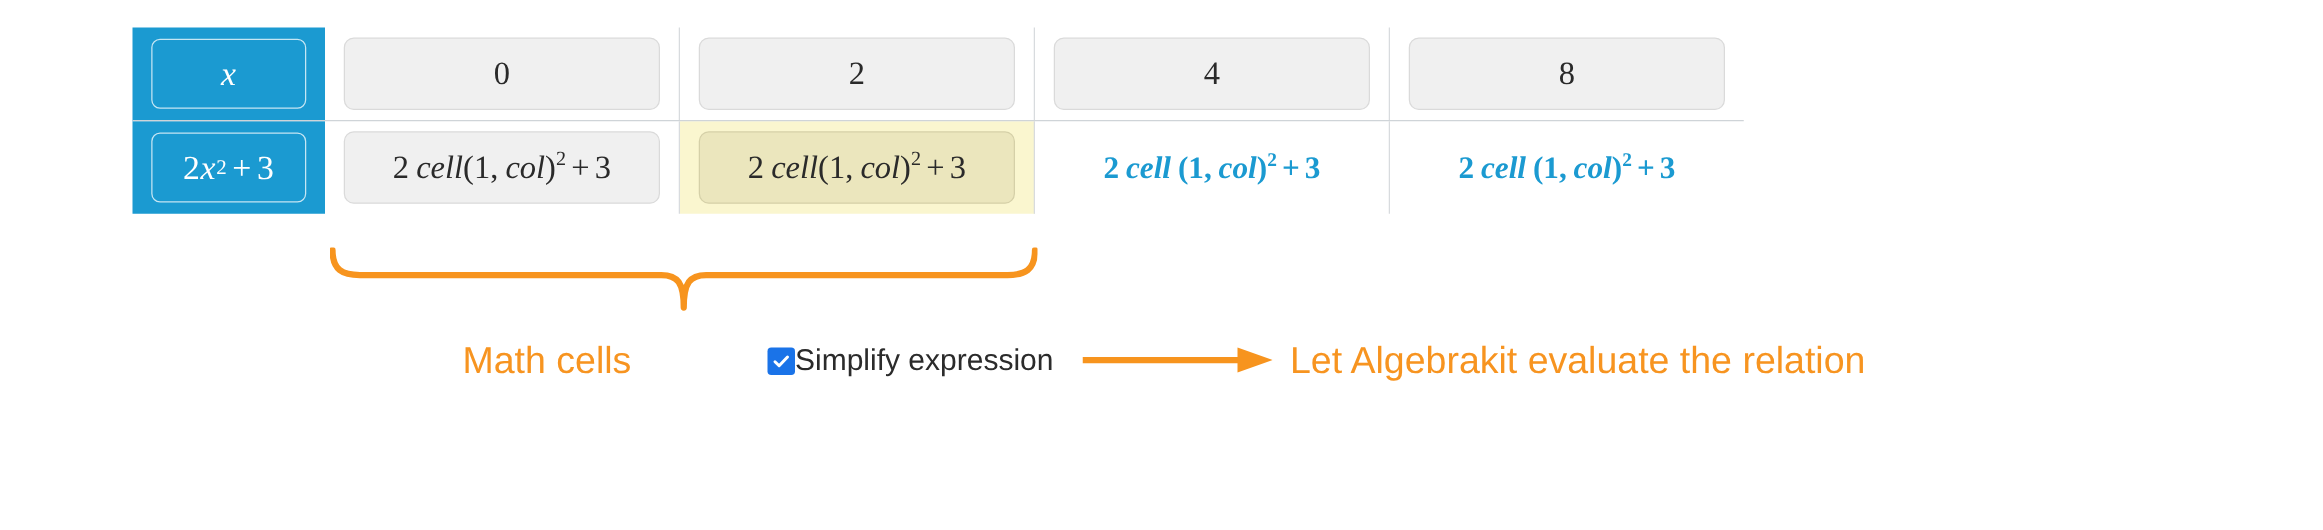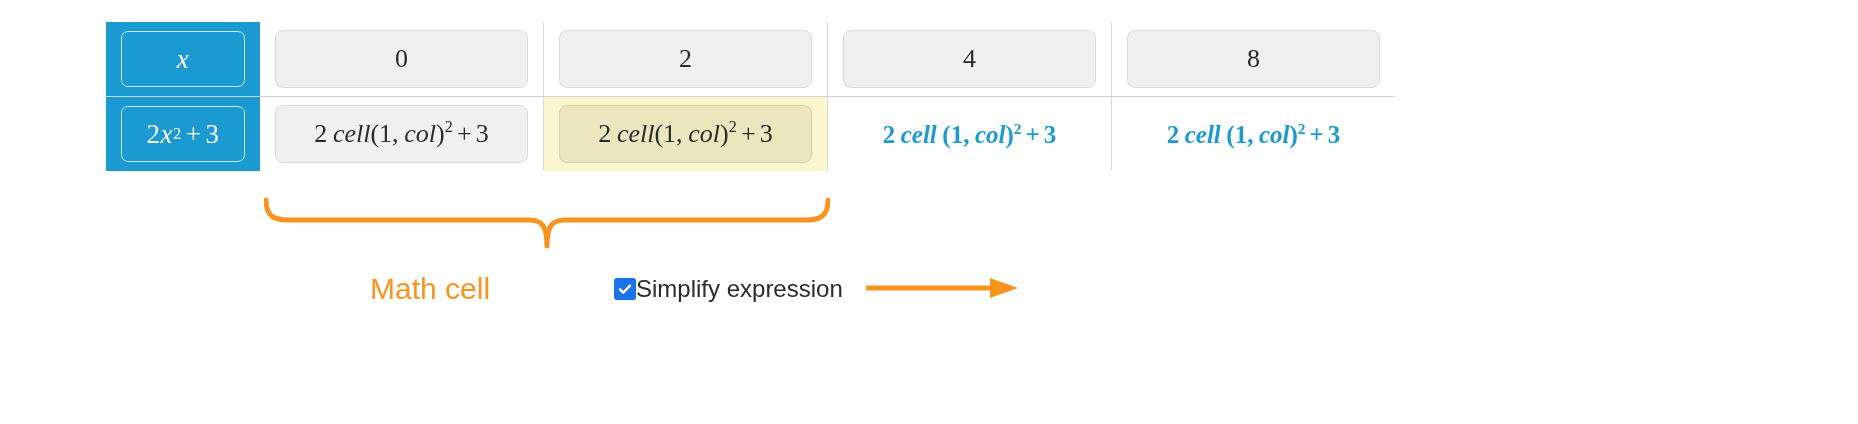--- a/index.html
+++ b/index.html
@@ -266,32 +266,33 @@
       </tbody>
     </table>
   </div>
 
   <div class="brace">
     <svg width="566" height="56" viewBox="0 0 566 56" fill="none" xmlns="http://www.w3.org/2000/svg">
       <path d="M2 2 C2 18, 10 22, 24 22 L265 22 C278 22, 283 28, 283 48 C283 28, 288 22, 301 22 L542 22 C556 22, 564 18, 564 2" stroke="#f7941e" stroke-width="5" stroke-linecap="round" stroke-linejoin="round" fill="none"></path>
     </svg>
   </div>
 
-  <div class="annot-math-cells">Math cell</div>
+  <div class="annot-math-cells">Math cells</div>
 
   <div class="checkbox-row">
     <span class="cb">
       <svg width="16" height="16" viewBox="0 0 16 16" aria-hidden="true">
         <path d="M3 8.4 L6.3 11.6 L13 4.6" stroke="#ffffff" stroke-width="2.4" fill="none" stroke-linecap="round" stroke-linejoin="round"></path>
       </svg>
     </span>
     <span class="cb-label">Simplify expression</span>
   </div>
 
   <div class="arrow">
     <svg width="156" height="32" viewBox="0 0 156 32" fill="none" xmlns="http://www.w3.org/2000/svg">
       <line x1="0" y1="16" x2="126" y2="16" stroke="#f7941e" stroke-width="5"></line>
       <path d="M124 6 L152 16 L124 26 Z" fill="#f7941e"></path>
     </svg>
   </div>
 
+  <div class="annot-eval">Let Algebrakit evaluate the relation</div>
 
 </div>
 
 </body></html>

